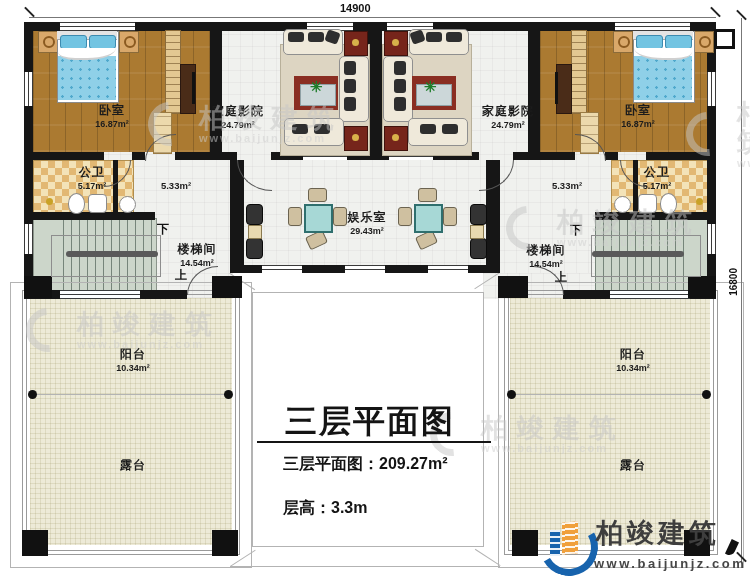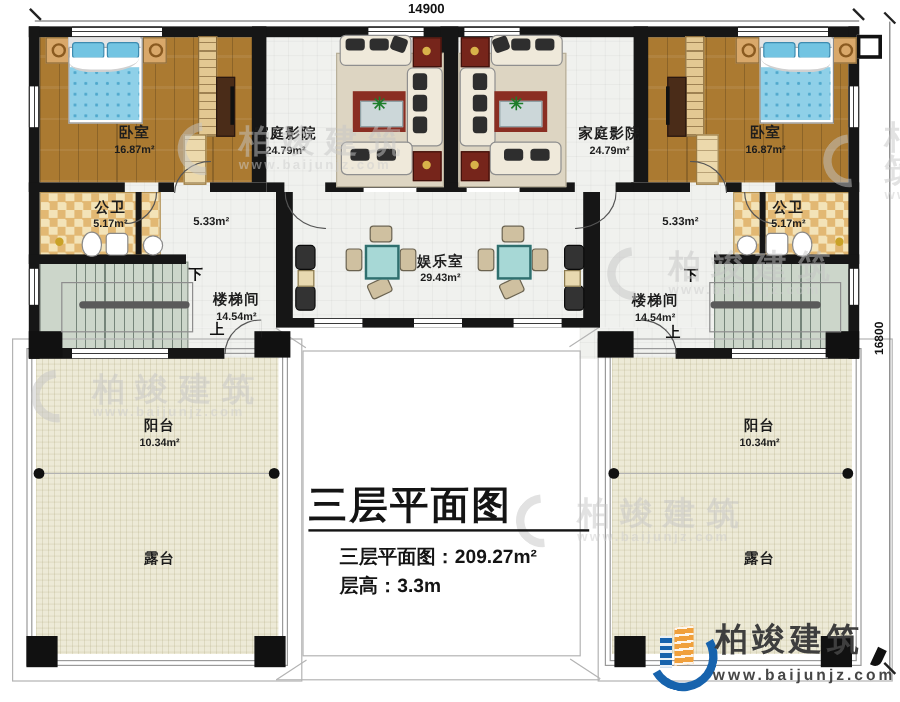--- a/index.html
+++ b/index.html
@@ -30,21 +30,21 @@
   .dchair{position:absolute;background:#333;border:1px solid #0a0a0a;border-radius:4px;}
   .fix{position:absolute;background:#fff;border:1px solid #8a8a8a;}
   .wm{position:absolute;display:flex;align-items:center;gap:7px;opacity:.5;z-index:40;}
   .wm-c{width:30px;height:30px;border:7px solid #c6c6c6;border-radius:50%;border-top-color:transparent;border-right-color:transparent;transform:rotate(40deg);flex:none;}
   .wm-t{display:flex;flex-direction:column;}
   .wm-n{font-size:27px;font-weight:bold;color:#c6c6c6;letter-spacing:9px;line-height:1.05;}
   .wm-u{font-size:11px;font-weight:bold;color:#cecece;letter-spacing:2px;}
   .dim{position:absolute;background:#777;}
   .tick{position:absolute;width:13px;height:2px;background:#222;transform:rotate(45deg);}
   .dimlbl{position:absolute;font-size:11px;font-weight:bold;color:#111;z-index:30;}
-  .title-main{position:absolute;font-size:32px;font-weight:bold;color:#141414;letter-spacing:2px;z-index:50;}
+  .title-main{position:absolute;font-size:32px;font-weight:bold;color:#141414;letter-spacing:2px;z-index:50;margin-left:28px;}
   .title-scale{position:absolute;font-size:33px;font-weight:500;color:#141414;z-index:50;}
   .title-sub{position:absolute;font-size:16px;font-weight:bold;color:#141414;z-index:50;}
   .brand-n{font-size:27px;font-weight:bold;color:#3e3e3e;letter-spacing:4px;line-height:1;}
   .brand-u{font-size:13px;font-weight:bold;color:#464646;letter-spacing:2.5px;}
   .arc{position:absolute;z-index:20;}
   .plant{position:absolute;color:#1e7d2a;font-size:15px;font-weight:bold;z-index:15;}
   .z10{z-index:10;} .z15{z-index:15;}
 </style>
 </head>
 <body>
@@ -354,21 +354,21 @@
     <div class="wm-c"></div>
     <div class="wm-t">
         <span class="wm-n">柏竣建筑</span>
       <span class="wm-u">www.baijunjz.com</span>
       </div>
   </div>
 
   <div class="title-main" style="left:257px;top:400px">三层平面图</div>
   <div class="a" style="left:257px;top:441px;width:234px;height:2px;background:#141414;z-index:50"></div>
   <div class="title-sub" style="left:283px;top:454px">三层平面图：209.27m²</div>
-  <div class="title-sub" style="left:283px;top:478px">层高：3.3m</div>
+  <div class="title-sub" style="left:283px;top:498px">层高：3.3m</div>
 
   <div class="a" style="left:538px;top:516px;width:205px;height:60px;z-index:60">
     <div class="a" style="left:2px;top:2px;width:44px;height:44px;border:7px solid #1763ad;border-radius:50%;border-top-color:transparent;border-left-color:transparent;transform:rotate(15deg)"></div>
     <div class="a" style="left:24px;top:6px;width:16px;height:32px;background:#f0a03c;background-image:repeating-linear-gradient(0deg,rgba(255,255,255,.9) 0 2px,transparent 2px 6px);transform:skewY(-6deg)"></div>
     <div class="a" style="left:12px;top:14px;width:10px;height:26px;background:#1763ad;background-image:repeating-linear-gradient(0deg,rgba(255,255,255,.9) 0 2px,transparent 2px 6px)"></div>
     <div class="a" style="left:58px;top:4px"><span class="brand-n">柏竣建筑</span></div>
     <div class="a" style="left:56px;top:38px"><span class="brand-u">www.baijunjz.com</span></div>
     <div class="a" style="left:190px;top:24px;width:8px;height:16px;background:#111;transform:rotate(25deg);border-radius:0 0 6px 0"></div>
   </div>
 

